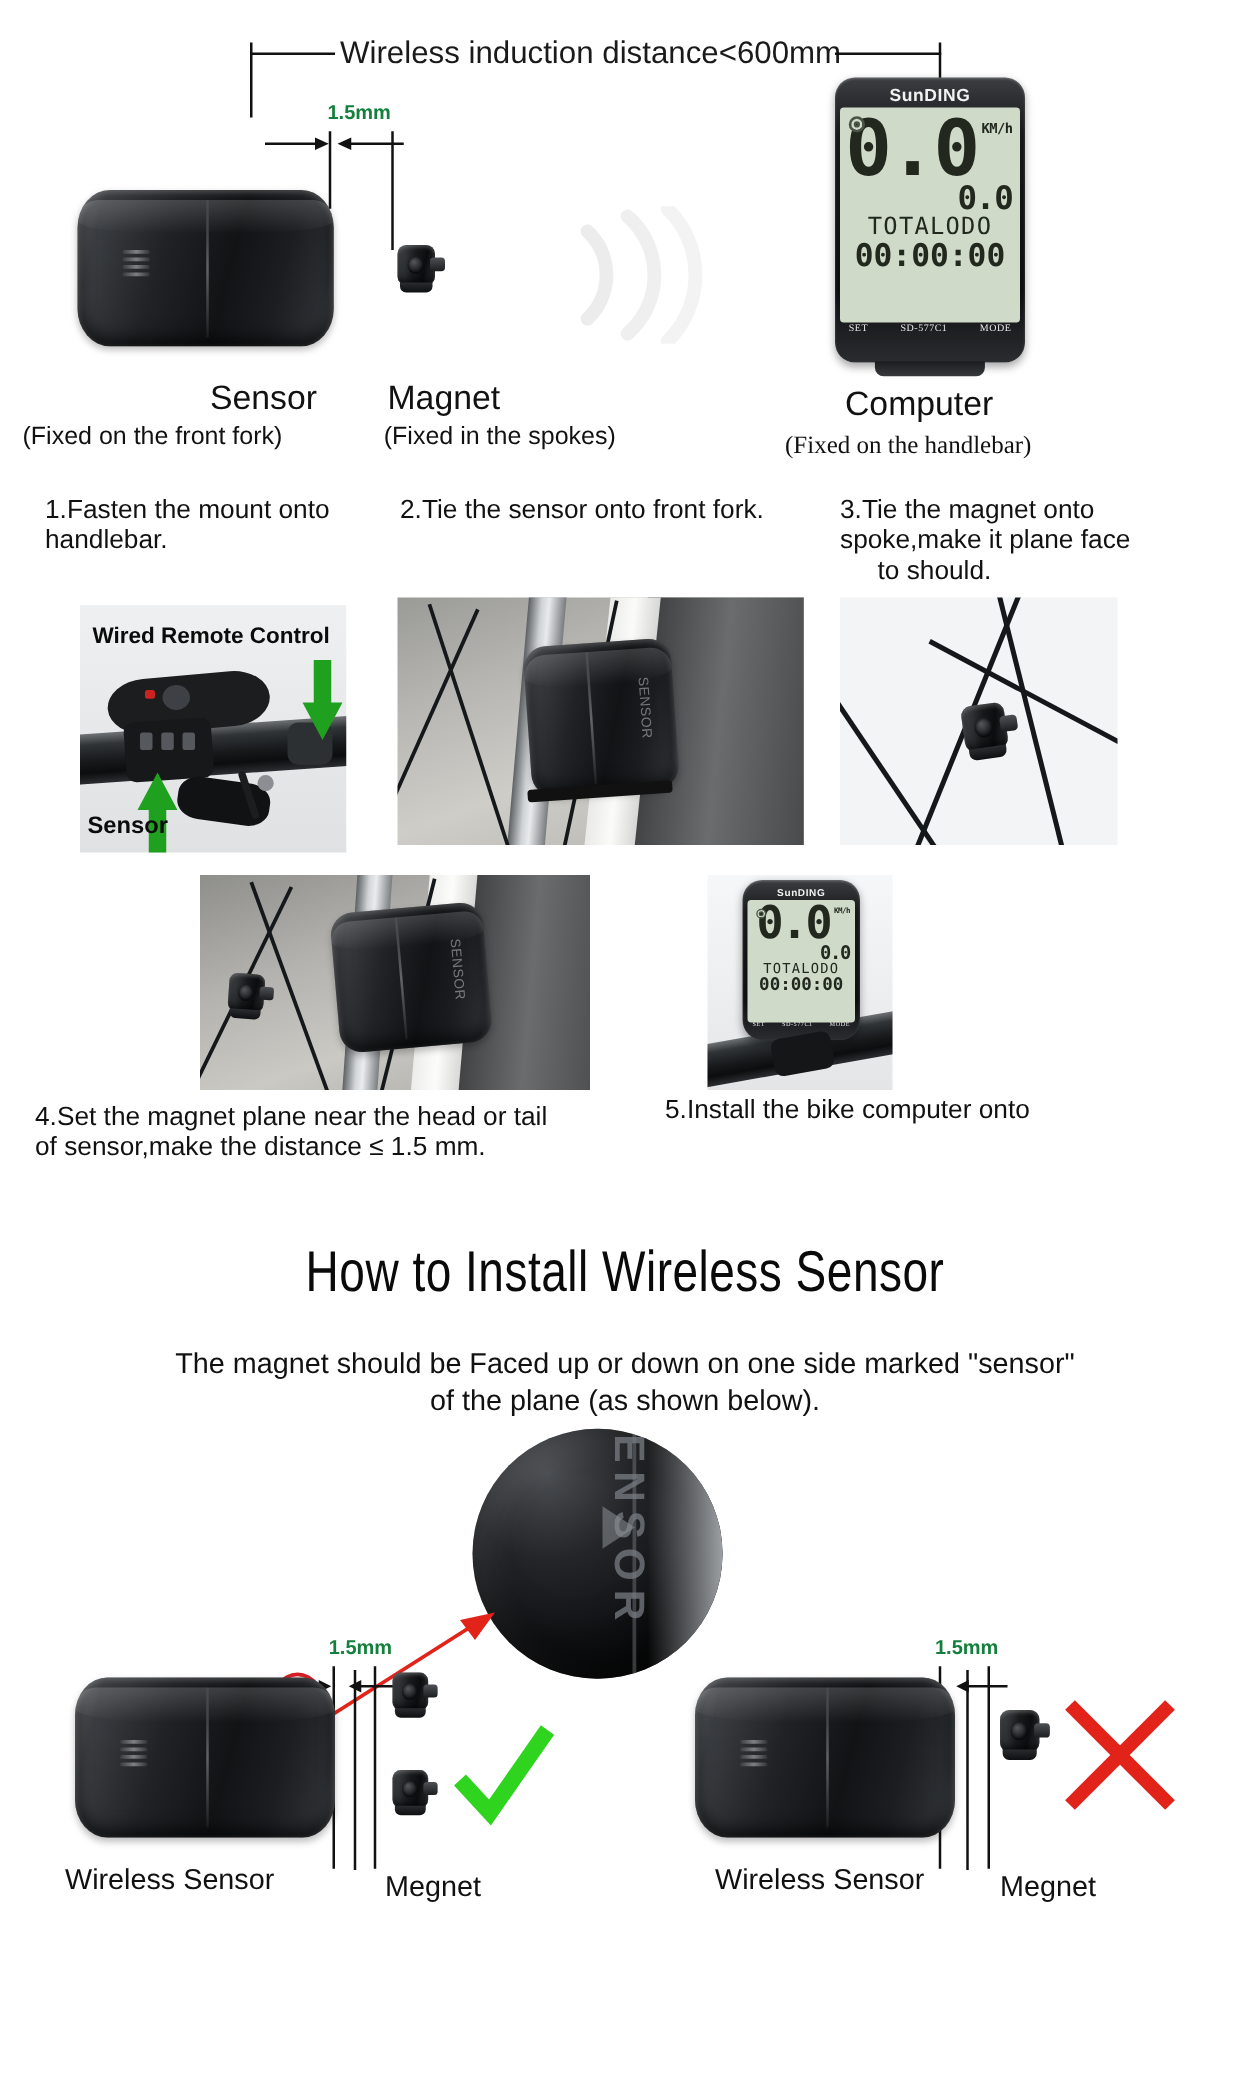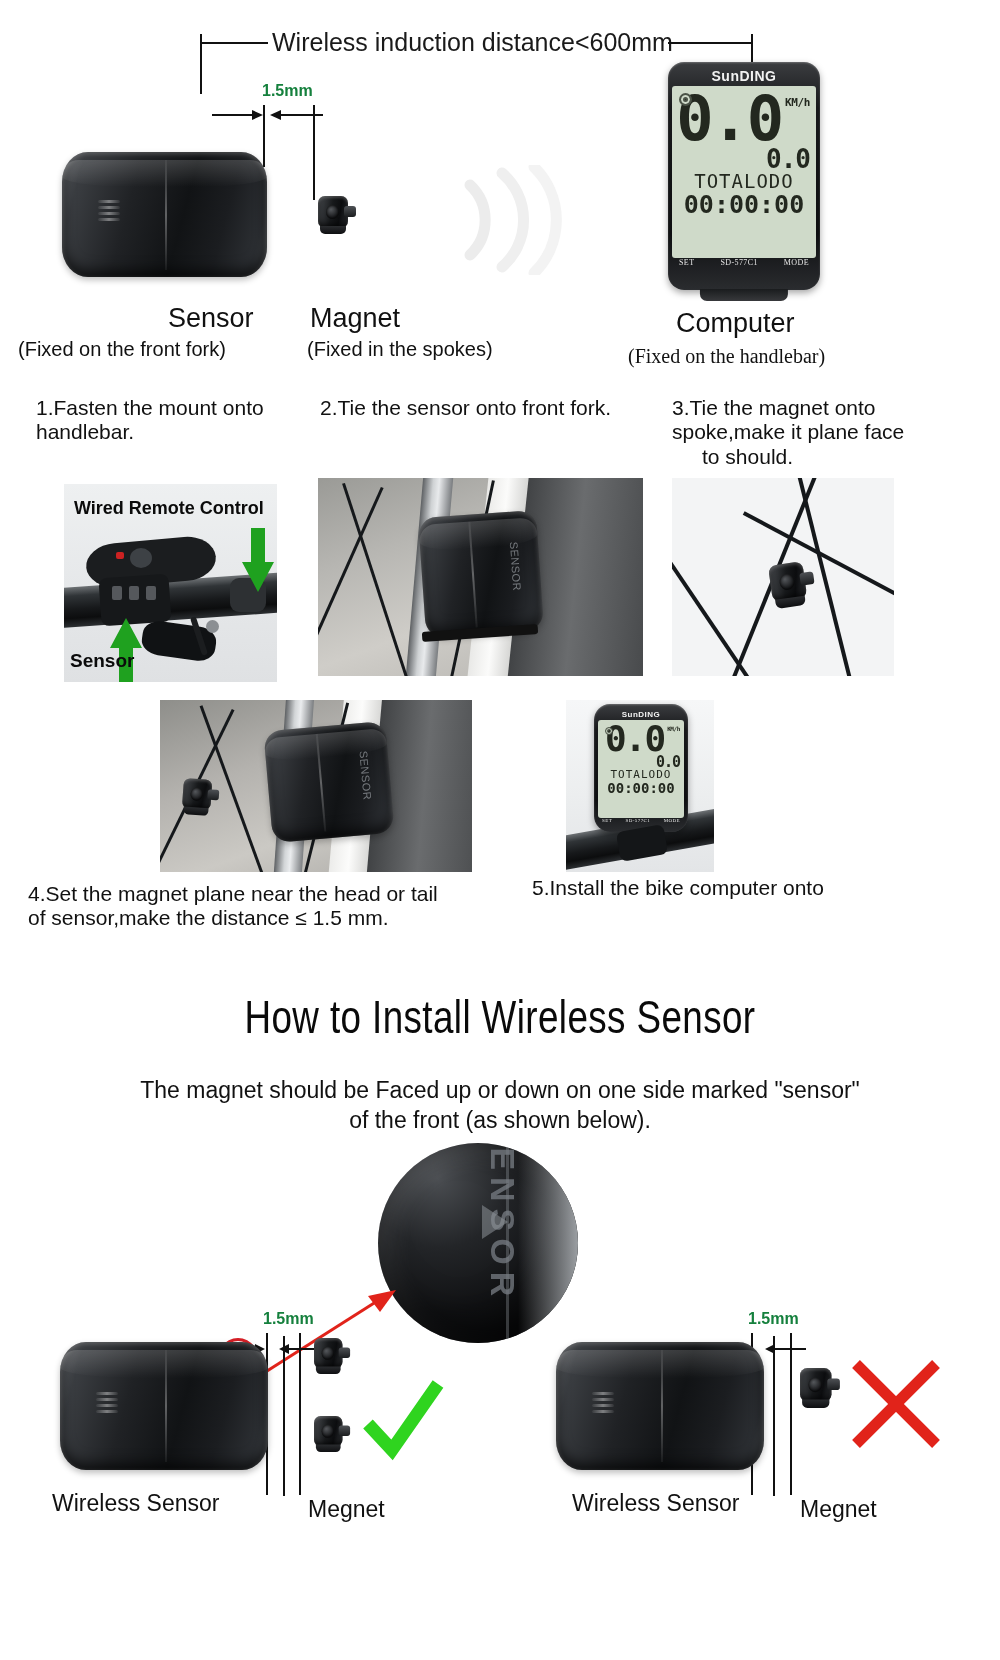--- a/index.html
+++ b/index.html
@@ -397,21 +397,21 @@
     <div>4.Set the magnet plane near the head or tail</div>
     <div>of sensor,make the distance ≤ 1.5 mm.</div>
   </div>
   <div class="abs step-text" style="left:532px; top:876px; width:360px;">
     <div>5.Install the bike computer onto</div>
   </div>
 
   <div class="abs h-title" style="left:0; top:990px; width:1000px;">How to Install Wireless Sensor</div>
 
   <div class="abs h-sub" style="left:0; top:1076px; width:1000px;">The magnet should be Faced up or down on one side marked "sensor"</div>
-  <div class="abs h-sub" style="left:0; top:1106px; width:1000px;">of the front (as shown below).</div>
+  <div class="abs h-sub" style="left:0; top:1106px; width:1000px;">of the plane (as shown below).</div>
 
   <div class="zoom-circle" style="left:378px; top:1143px; width:200px; height:200px;">
     <div class="zs-edge" style="left:128px;"></div>
     <div class="zs-light"></div>
     <div class="zs-text" style="left:32px; top:48px;">SENSOR</div>
     <div class="zs-tri" style="left:104px; top:62px;"></div>
   </div>
 
   <div class="red-ellipse" style="left:214px; top:1338px; width:48px; height:62px;"></div>
   <svg class="abs" style="left:250px; top:1282px;" width="160" height="104" viewBox="0 0 160 104">

